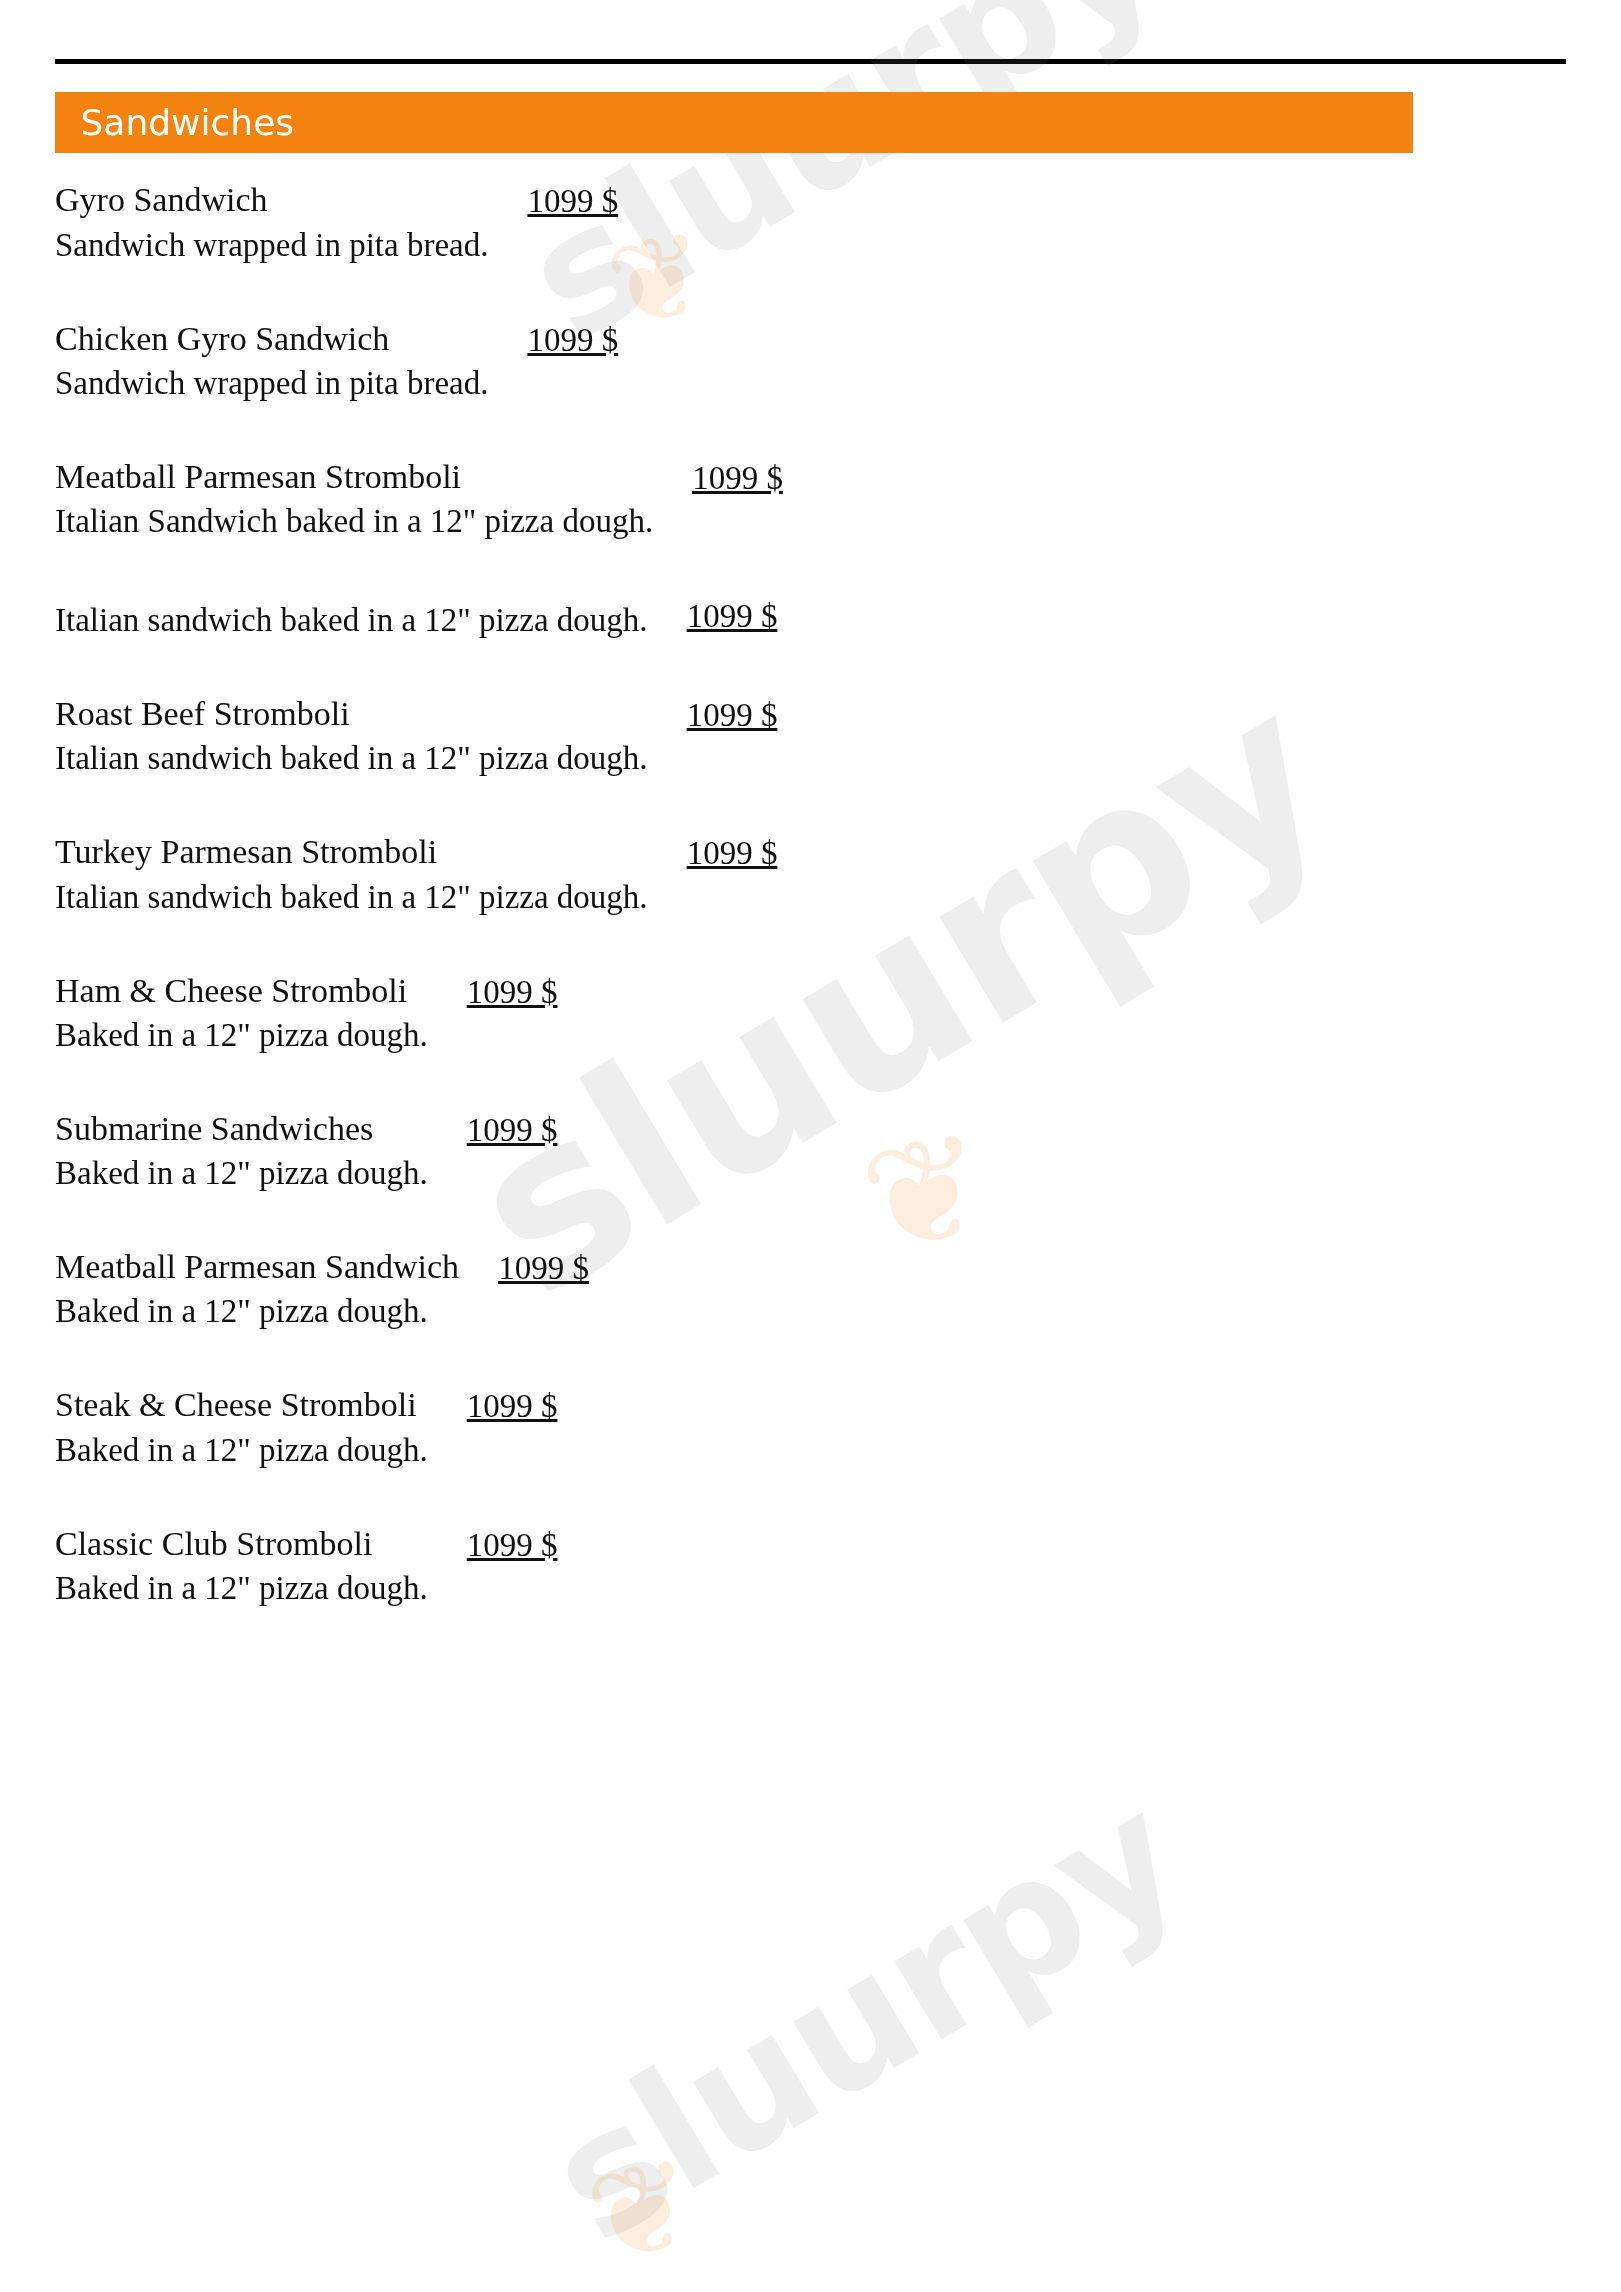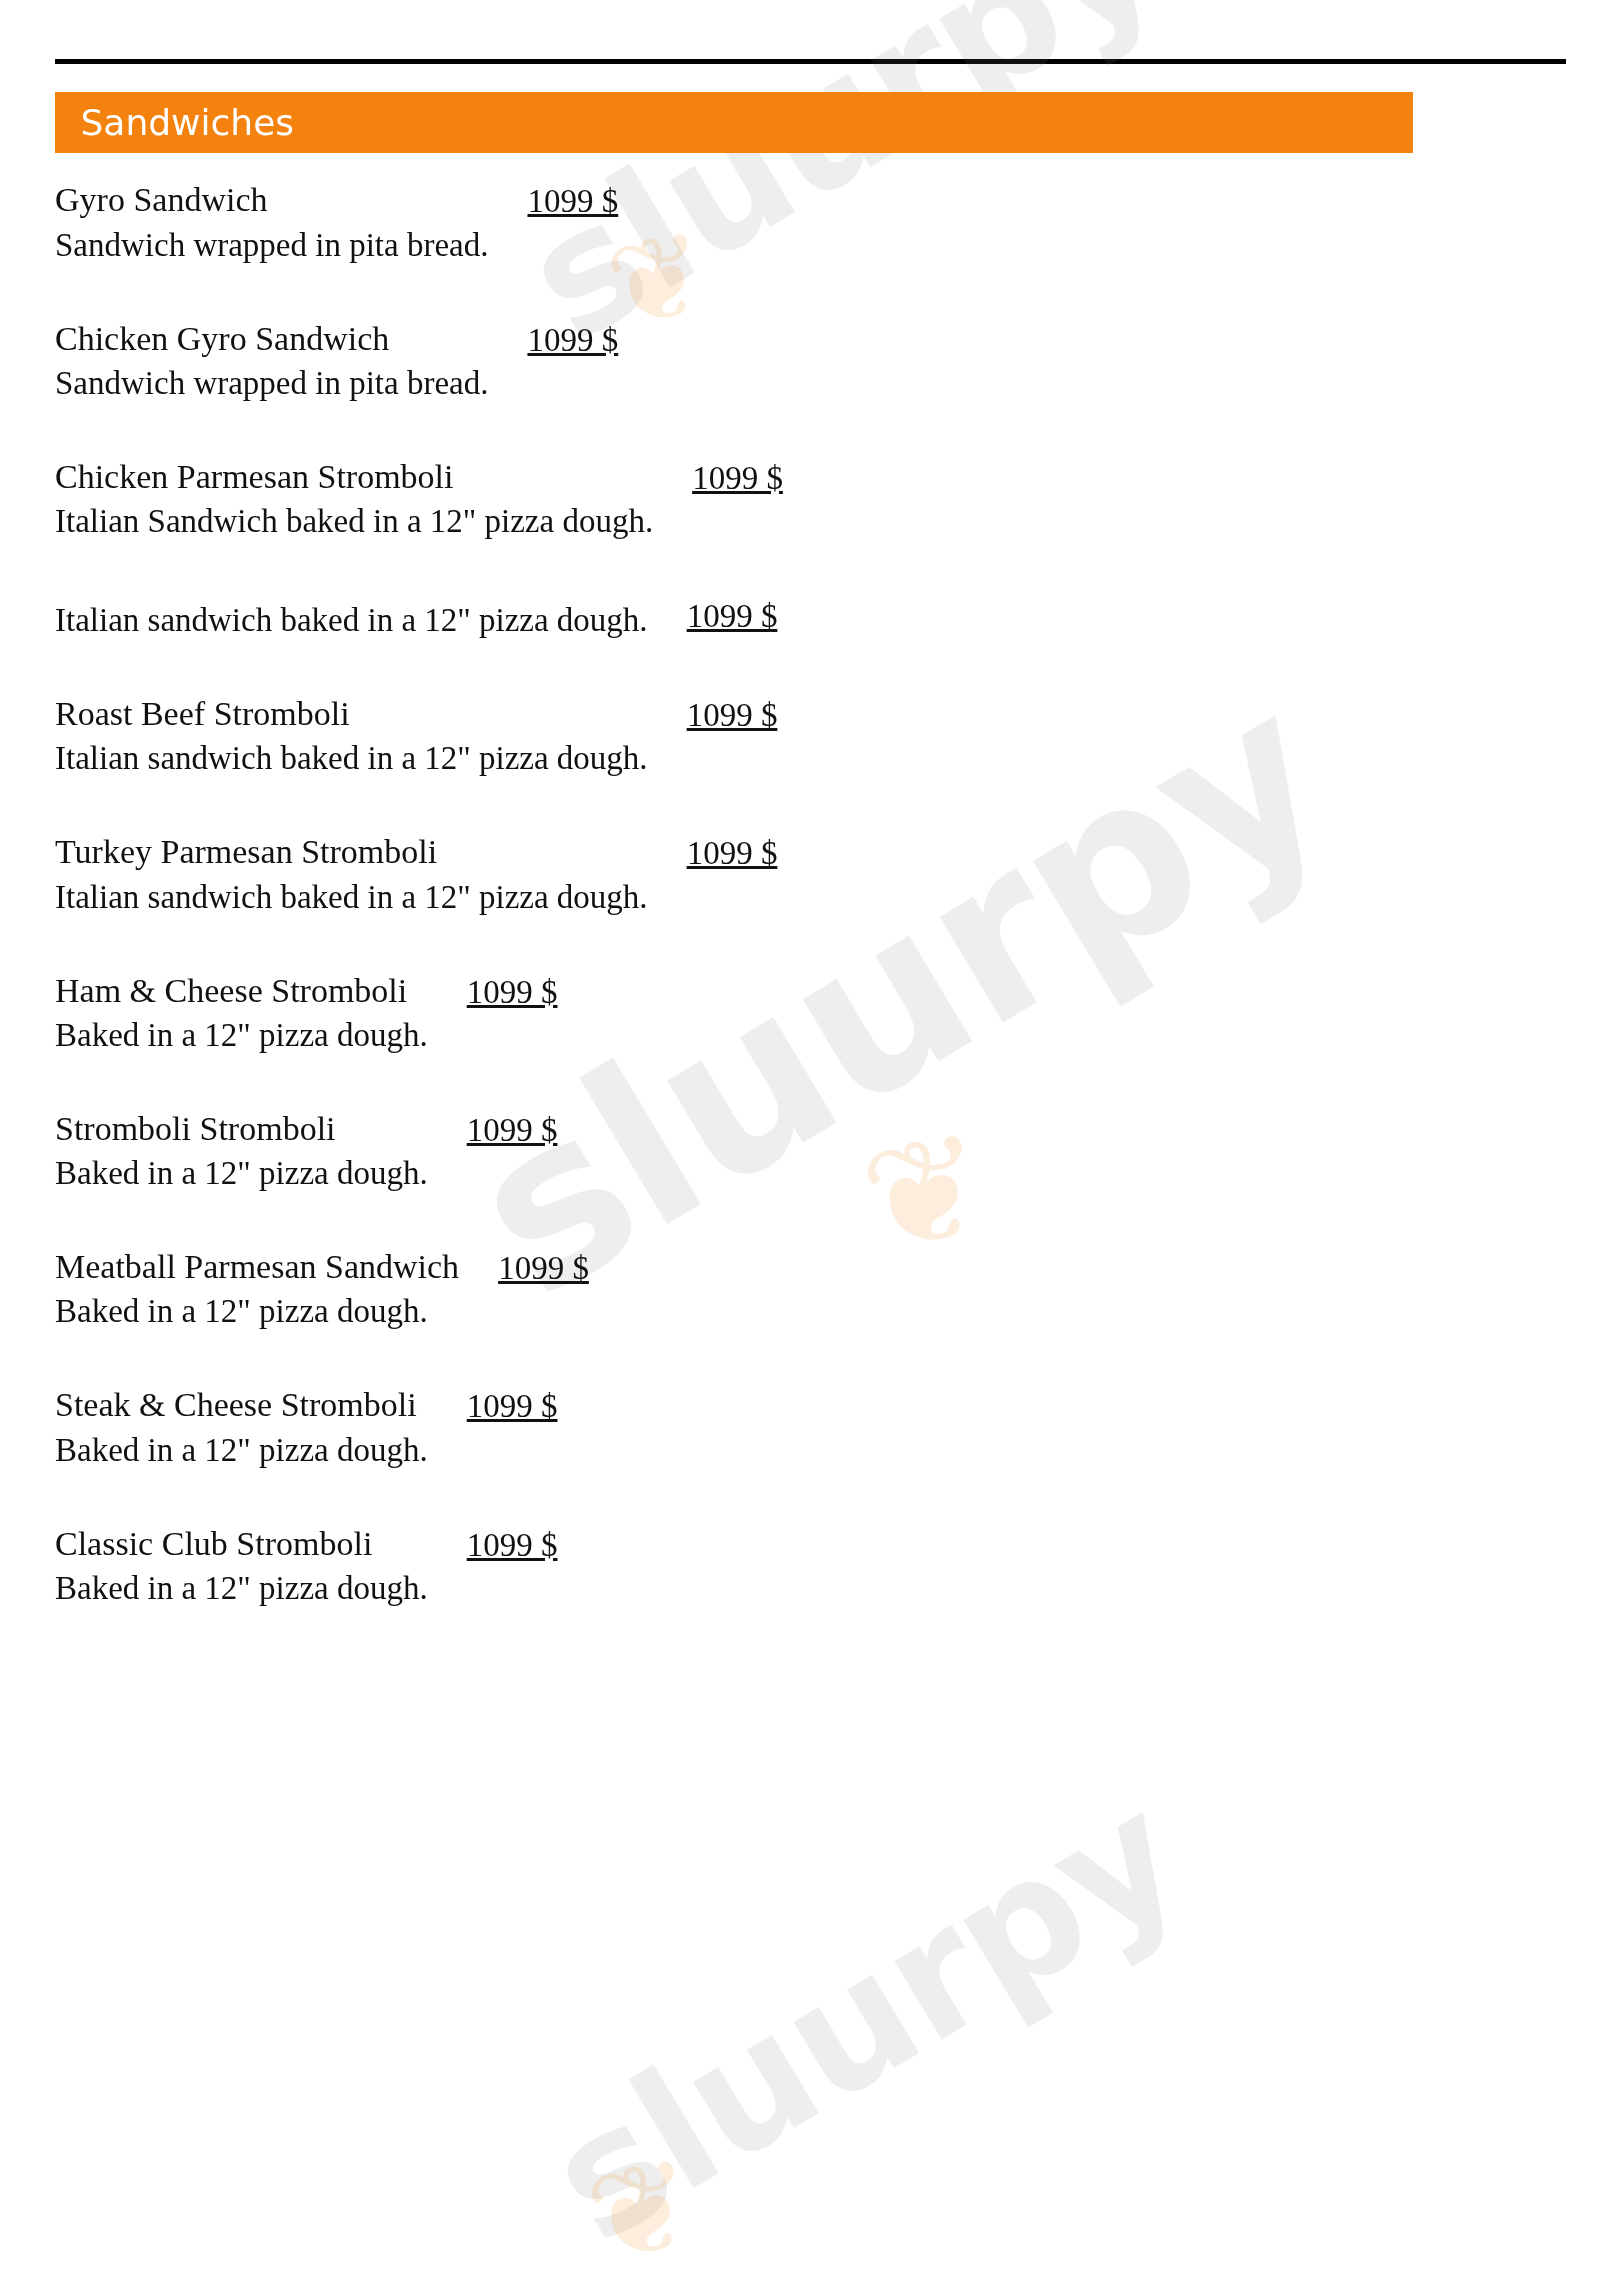--- a/index.html
+++ b/index.html
@@ -176,21 +176,21 @@
       <div class="item">
         <div class="item-left">
           <div class="item-name">Chicken Gyro Sandwich</div>
           <div class="item-desc">Sandwich wrapped in pita bread.</div>
         </div>
         <div class="item-price">1099 $</div>
       </div>
 
       <div class="item">
         <div class="item-left">
-          <div class="item-name">Chicken Parmesan Stromboli</div>
+          <div class="item-name">Meatball Parmesan Stromboli</div>
           <div class="item-desc">Italian Sandwich baked in a 12" pizza dough.</div>
         </div>
         <div class="item-price">1099 $</div>
       </div>
 
       <div class="item">
         <div class="item-left">
           <div class="item-desc">Italian sandwich baked in a 12" pizza dough.</div>
         </div>
         <div class="item-price">1099 $</div>
@@ -215,21 +215,21 @@
       <div class="item">
         <div class="item-left">
           <div class="item-name">Ham &amp; Cheese Stromboli</div>
           <div class="item-desc">Baked in a 12" pizza dough.</div>
         </div>
         <div class="item-price">1099 $</div>
       </div>
 
       <div class="item">
         <div class="item-left">
-          <div class="item-name">Stromboli Stromboli</div>
+          <div class="item-name">Submarine Sandwiches</div>
           <div class="item-desc">Baked in a 12" pizza dough.</div>
         </div>
         <div class="item-price">1099 $</div>
       </div>
 
       <div class="item">
         <div class="item-left">
           <div class="item-name">Meatball Parmesan Sandwich</div>
           <div class="item-desc">Baked in a 12" pizza dough.</div>
         </div>

